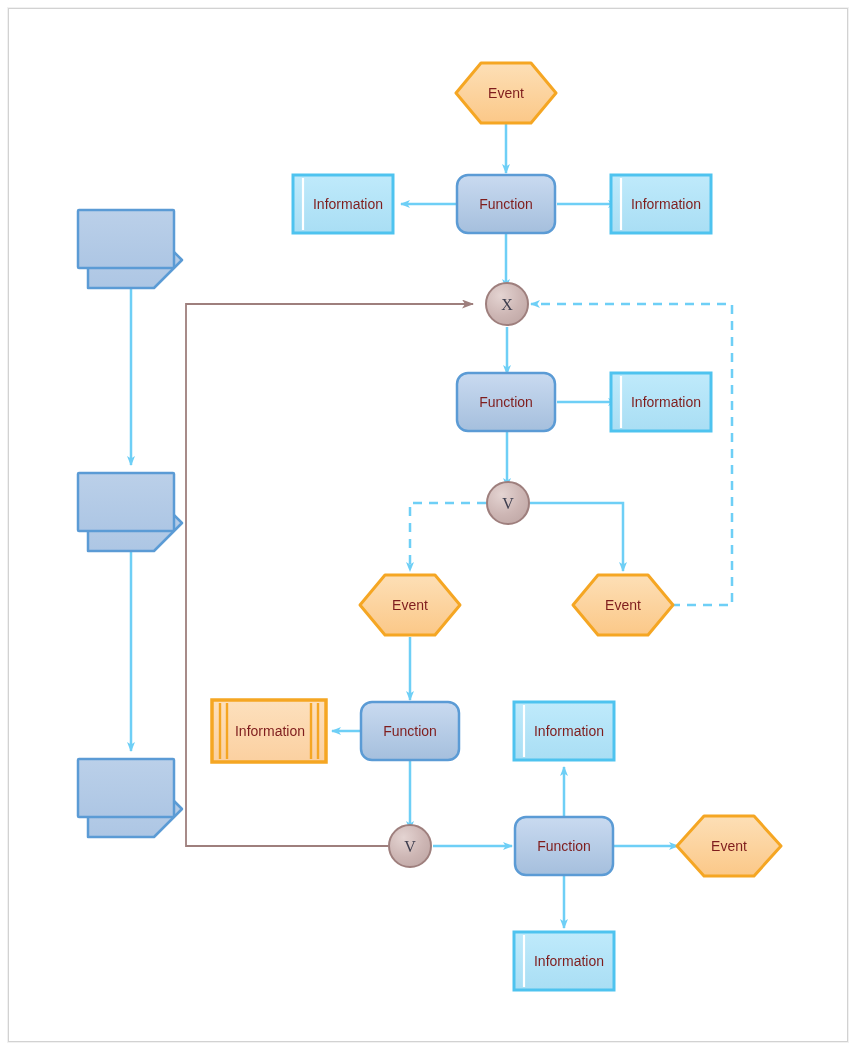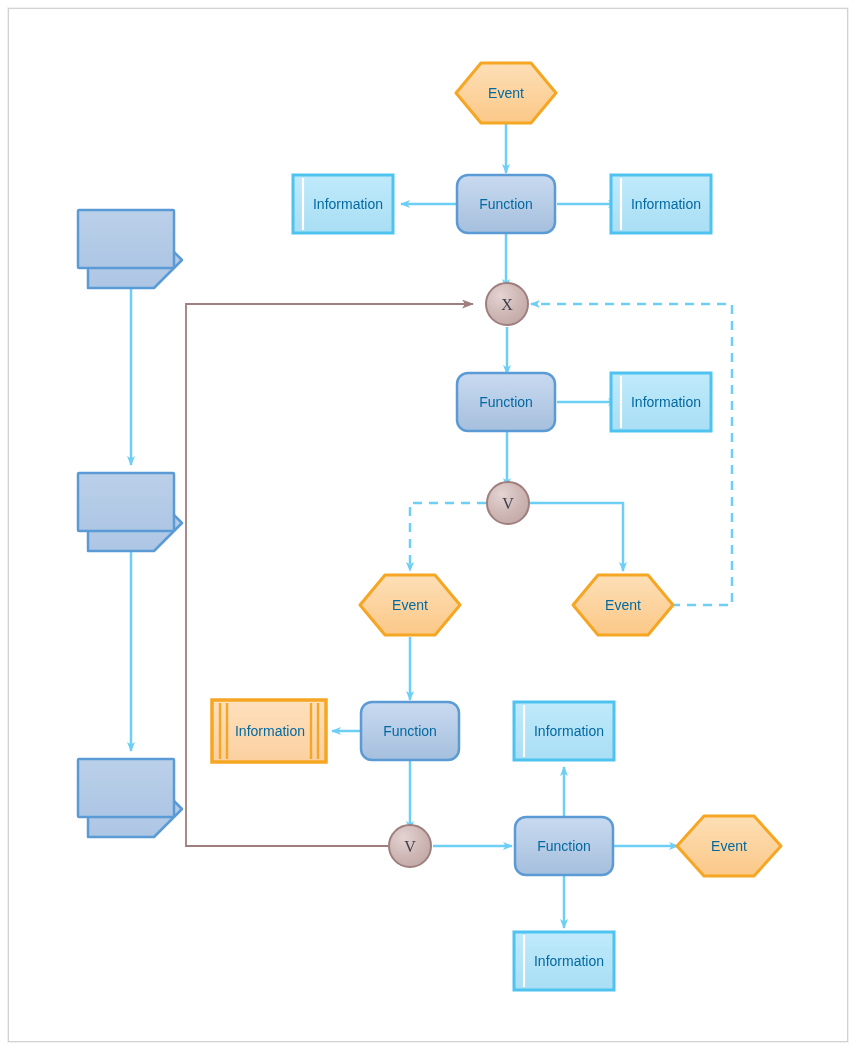--- a/index.html
+++ b/index.html
@@ -30,21 +30,21 @@
     position: absolute;
     left: 0;
     top: 0;
     width: 858px;
     height: 1052px;
   }
   .node-label {
     position: absolute;
     font-family: "Liberation Sans", sans-serif;
     font-size: 14px;
-    color: #0369a1;
+    color: #7f1d1d;
     text-align: center;
     pointer-events: none;
     white-space: nowrap;
     transform: translate(-50%, -50%);
   }
   .conn-label {
     position: absolute;
     font-family: "Liberation Serif", serif;
     font-size: 16px;
     color: #404050;

